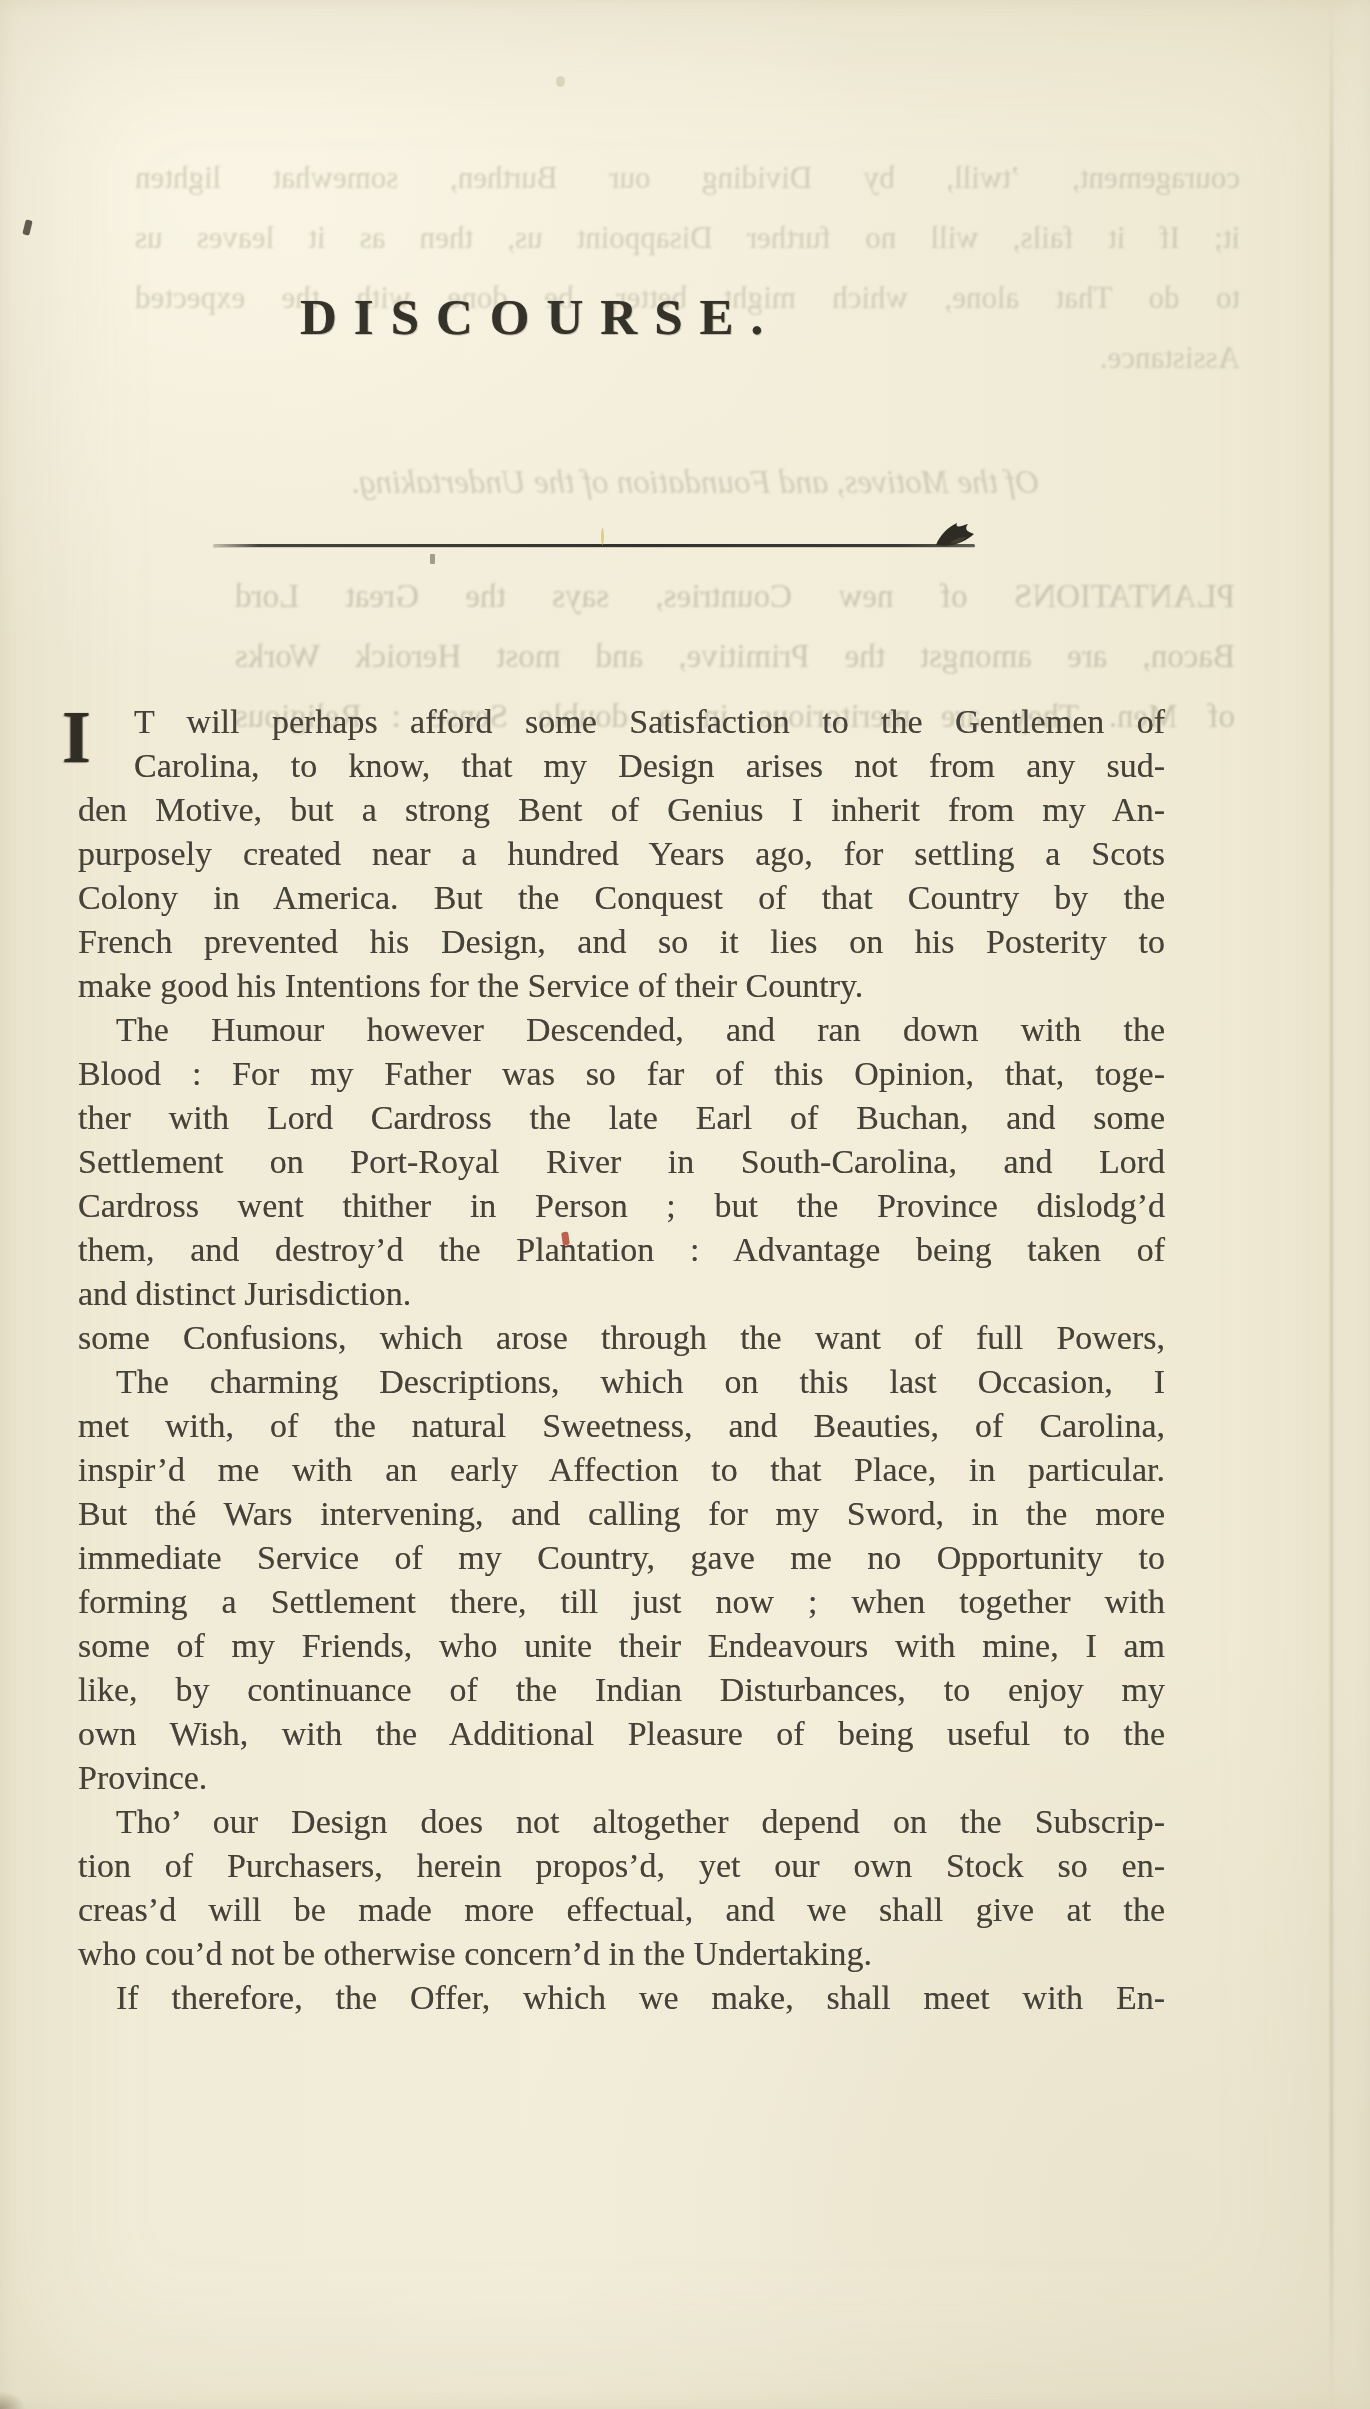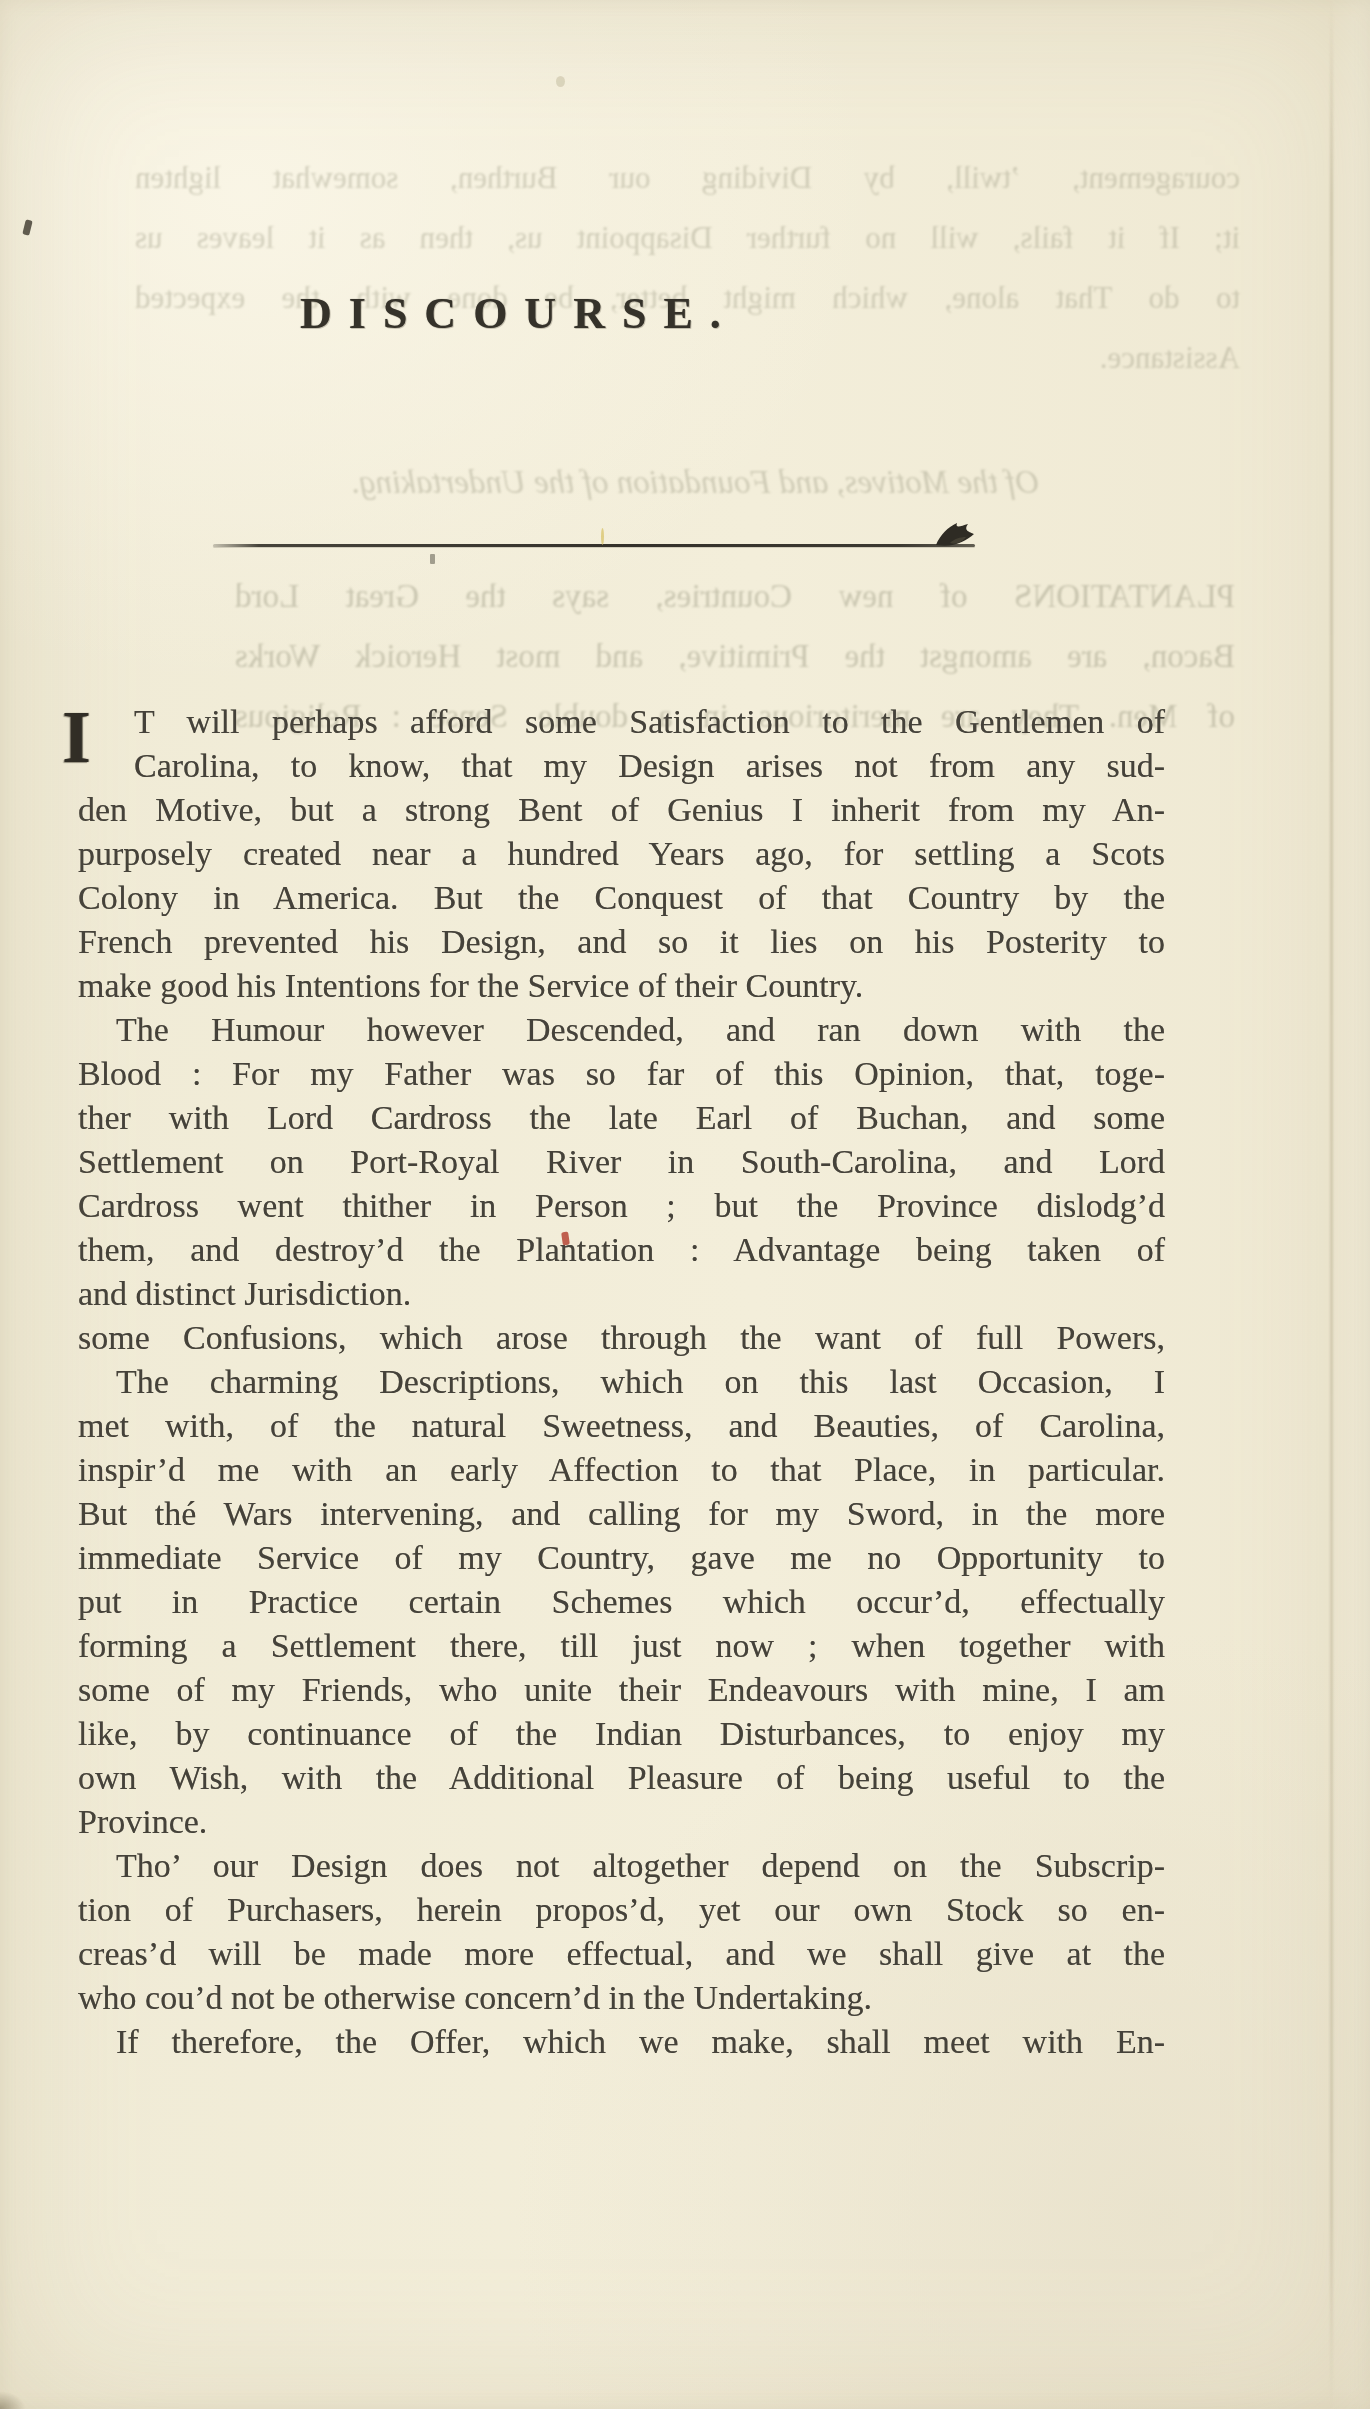--- a/index.html
+++ b/index.html
@@ -17,21 +17,21 @@
       #f2edd9;
   }
   .page::after{
     content:"";position:absolute;inset:0;pointer-events:none;
     box-shadow:inset 0 0 150px rgba(168,152,108,.22), inset 0 0 18px rgba(168,152,108,.12);
   }
 
   
   .title{
     position:absolute;left:300px;top:288px;margin:0;
-    font-size:44px;font-weight:bold;letter-spacing:17px;
+    font-size:51px;font-weight:bold;letter-spacing:17px;
     color:#35322a;white-space:nowrap;
     text-shadow:0 0 1px rgba(53,50,42,.55), 1px 1px 0 rgba(90,84,66,.25);
   }
 
   
   .rule-wrap{position:absolute;left:78px;top:540px;width:1087px;height:12px;}
   .rule{
     position:absolute;left:135px;top:4px;width:762px;height:3px;border-radius:2px;
     background:linear-gradient(to right, rgba(60,57,47,.25), #46433a 6%, #34312a 55%, #3c3931 90%, rgba(60,57,47,.8));
     box-shadow:0 1px 0 rgba(60,57,47,.18);
@@ -135,21 +135,20 @@
         <div class="line"><span>them, and destroy’d the Plantation : Advantage being taken of</span></div>
         <div class="line no-just"><span>and distinct Jurisdiction.</span></div>
         <div class="line"><span>some Confusions, which arose through the want of full Powers,</span></div>
       </div>
       <div class="para">
         <div class="line first-indent"><span>The charming Descriptions, which on this last Occasion, I</span></div>
         <div class="line"><span>met with, of the natural Sweetness, and Beauties, of </span><span class="it">Carolina</span><span>,</span></div>
         <div class="line"><span>inspir’d me with an early Affection to that Place, in particular.</span></div>
         <div class="line"><span>But thé Wars intervening, and calling for my Sword, in the more</span></div>
         <div class="line"><span>immediate Service of my Country, gave me no Opportunity to</span></div>
-        <div class="line"><span>put in Practice certain Schemes which occur’d, effectually</span></div>
         <div class="line"><span>forming a Settlement there, till just now ; when together with</span></div>
         <div class="line"><span>some of my Friends, who unite their Endeavours with mine, I am</span></div>
         <div class="line"><span>like, by continuance of the </span><span class="it">Indian</span><span> Disturbances, to enjoy my</span></div>
         <div class="line"><span>own Wish, with the Additional Pleasure of being useful to the</span></div>
         <div class="line no-just"><span>Province.</span></div>
       </div>
       <div class="para">
         <div class="line first-indent"><span>Tho’ our Design does not altogether depend on the Subscrip-</span></div>
         <div class="line"><span>tion of Purchasers, herein propos’d, yet our own Stock so en-</span></div>
         <div class="line"><span>creas’d will be made more effectual, and we shall give at the</span></div>

